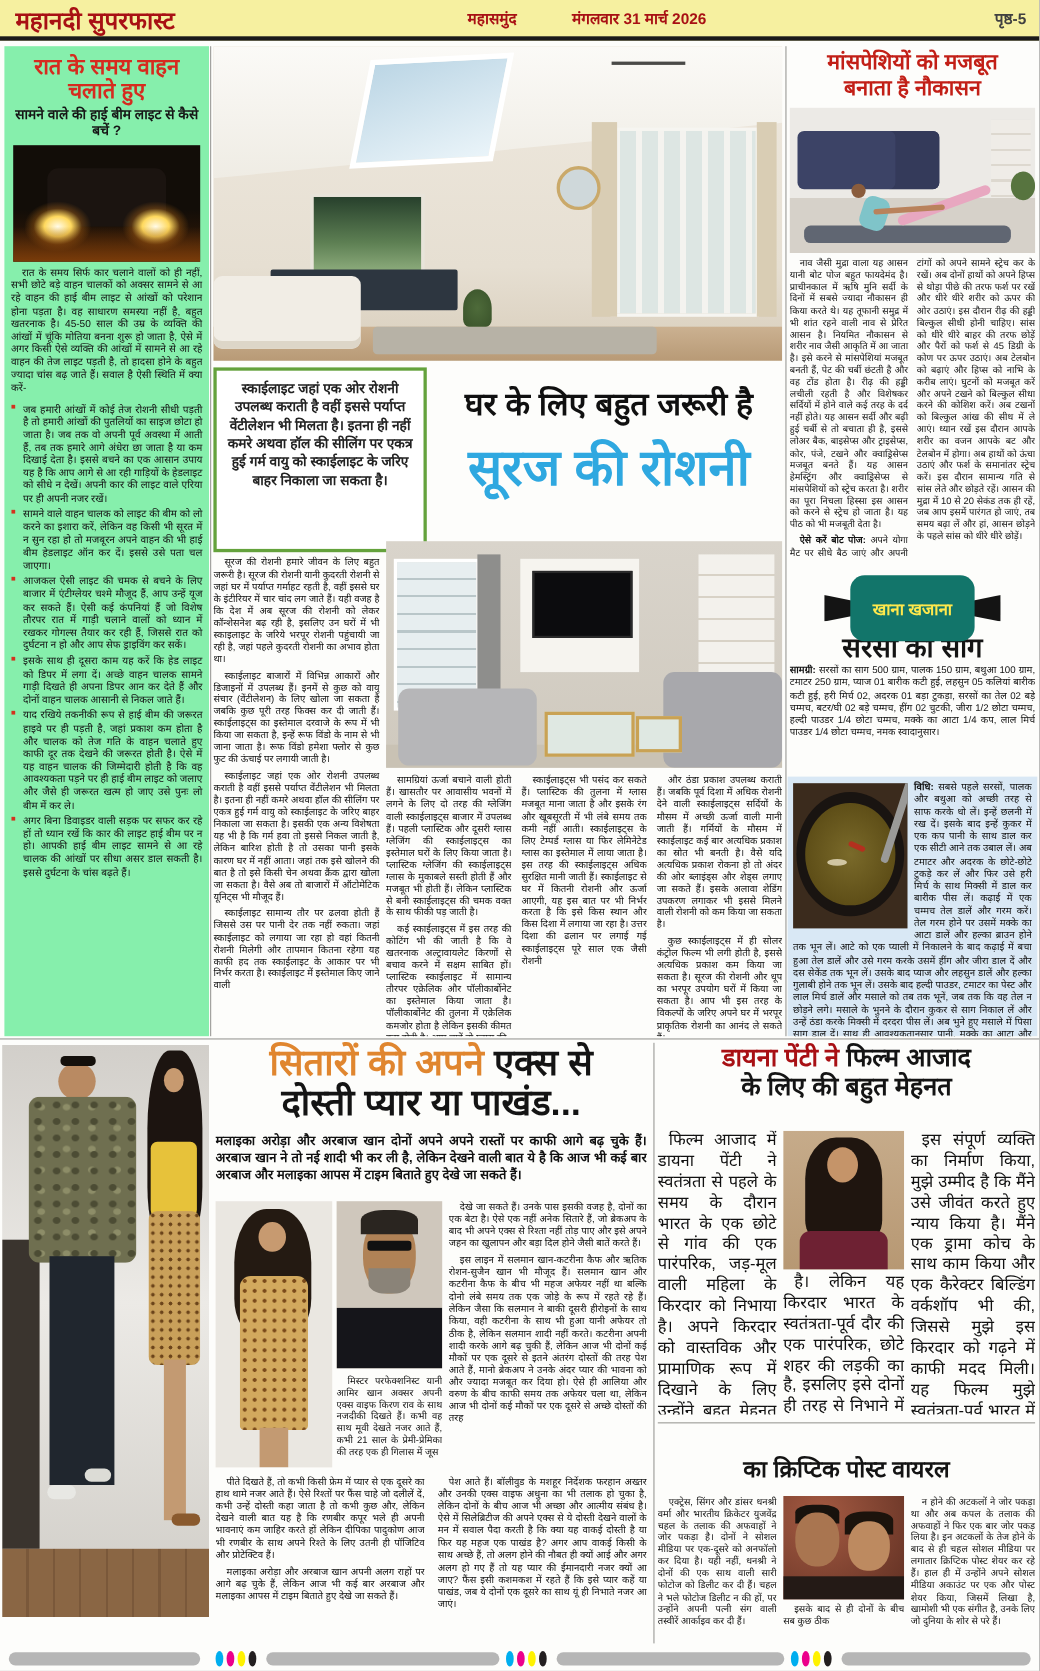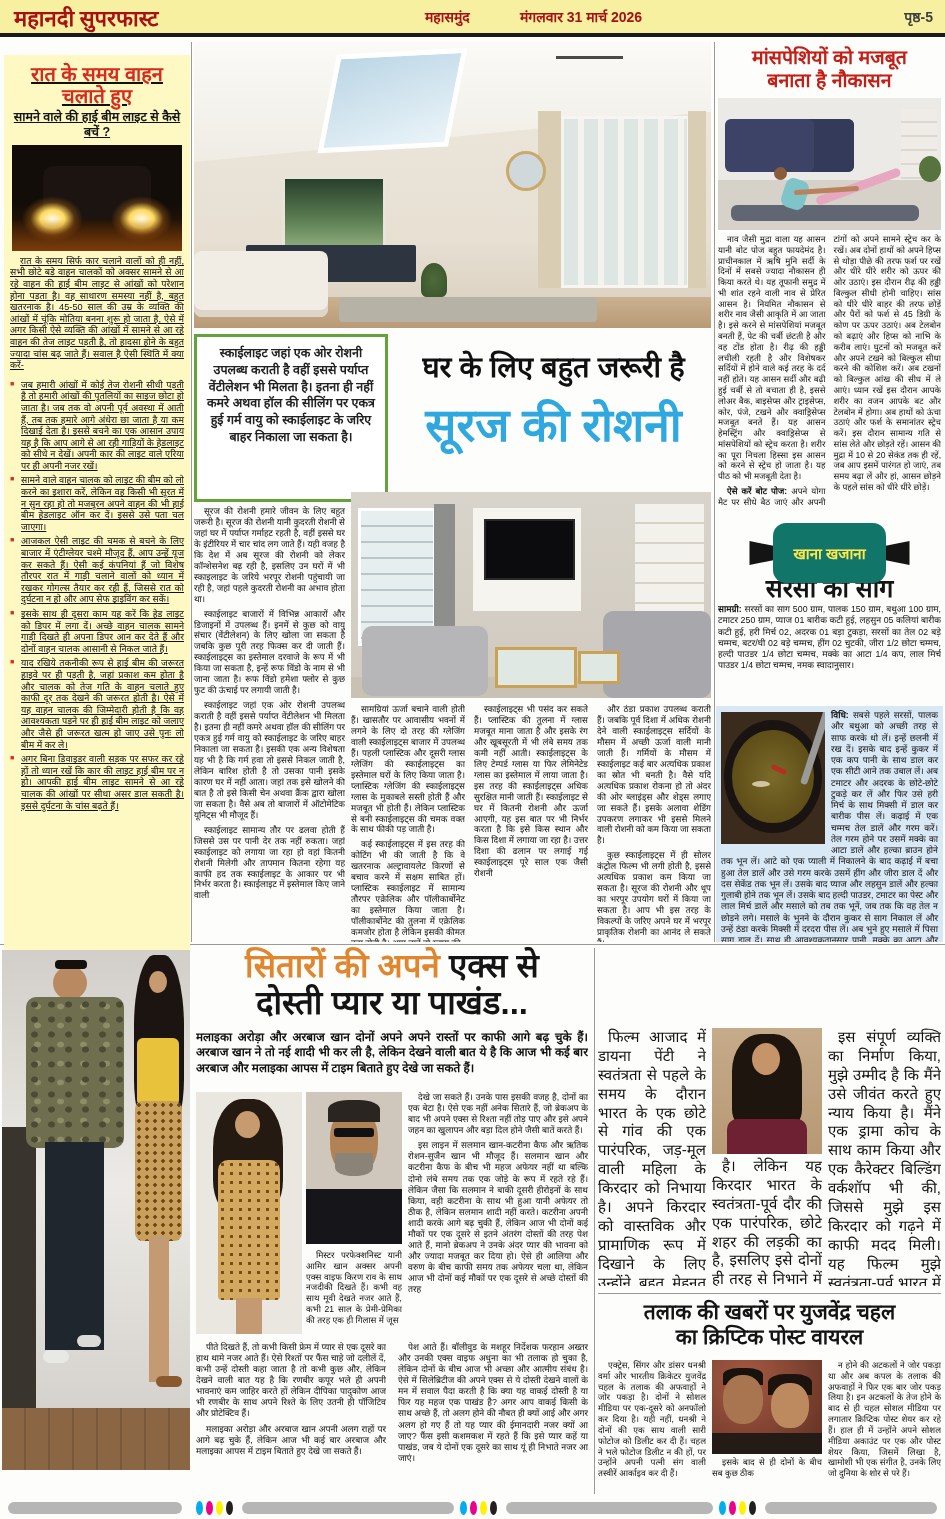--- a/index.html
+++ b/index.html
@@ -1,33 +1,33 @@
 <!DOCTYPE html>
 <html><head>
 <meta charset="utf-8">
 <style>
   html,body{margin:0;padding:0;background:#888;}
   #page{position:relative;width:945px;height:1519px;background:#fdfdfb;margin:0 auto;
         font-family:"Liberation Sans","DejaVu Sans",sans-serif;color:#111;overflow:hidden;}
   
   #masthead{position:absolute;left:0;top:0;width:945px;height:33px;background:#f6f0a0;
             border-bottom:4px solid #1a1a1a;display:flex;align-items:center;}
-  #masthead .paper{font-size:22px;font-weight:bold;color:#a81014;margin-left:14px;font-family:Liberation Serif, serif;}
+  #masthead .paper{font-size:22px;font-weight:bold;color:#a81014;margin-left:14px;}
   #masthead .city{font-size:14px;font-weight:bold;color:#a81014;position:absolute;left:425px;}
   #masthead .date{font-size:14px;font-weight:bold;color:#a81014;position:absolute;left:520px;}
   #masthead .page-no{font-size:14px;font-weight:bold;color:#404040;position:absolute;right:12px;}
   .jtext{font-size:9.2px;line-height:1.26;text-align:justify;overflow:hidden;}
   .jtext p{margin:0 0 4px 0;text-indent:10px;}
   .vrule{position:absolute;width:1px;background:#9a9a96;}
   .hrule{position:absolute;height:1px;background:#9a9a96;}
   .photo{position:relative;overflow:hidden;}
   .photo>div{position:absolute;}
   
-  #left-col{position:absolute;left:4px;top:55px;width:186px;height:900px;background:#fef9c3;
-            padding:6px;box-sizing:border-box;overflow:hidden;text-decoration:underline;}
+  #left-col{position:absolute;left:4px;top:42px;width:186px;height:900px;background:#86efac;
+            padding:6px;box-sizing:border-box;overflow:hidden;}
   #left-col h1{margin:2px 0 2px 0;font-size:20px;line-height:1.12;color:#d62b1f;text-align:center;font-weight:bold;}
   #left-col h2{margin:0 0 5px 0;font-size:12.5px;line-height:1.2;color:#161616;text-align:center;font-weight:bold;}
   .bullets{margin:4px 0 0 0;padding:0;list-style:none;}
   .bullets li{position:relative;padding-left:11px;margin-bottom:3px;font-size:9.2px;line-height:1.26;text-align:justify;}
   .bullets li::before{content:"■";position:absolute;left:0;top:0;color:#d4321e;font-size:7px;}
   .car-photo{width:170px;height:106px;margin:2px auto 5px auto;background:linear-gradient(#120d08 55%,#3a1c06);}
   .car-body{left:18%;top:20%;width:64%;height:50%;background:#1b1410;border-radius:10px 10px 4px 4px;}
   .beam{top:48%;width:36%;height:44%;border-radius:50%;
         background:radial-gradient(closest-side,#fffbe8,#ffd95e 40%,rgba(255,150,30,.25) 72%,transparent);}
   .beam.l{left:6%;} .beam.r{right:6%;}
@@ -346,37 +346,41 @@
     <p>मिस्टर परफेक्शनिस्ट यानी आमिर खान अक्सर अपनी एक्स वाइफ किरण राव के साथ नजदीकी दिखते हैं। कभी वह साथ मूवी देखते नजर आते हैं, कभी 21 साल के प्रेमी-प्रेमिका की तरह एक ही गिलास में जूस</p>
   </div>
   <div id="stars-colL" class="jtext">
     <p>पीते दिखते हैं, तो कभी किसी फ्रेम में प्यार से एक दूसरे का हाथ थामे नजर आते हैं। ऐसे रिश्तों पर फैंस चाहे जो दलीलें दें, कभी उन्हें दोस्ती कहा जाता है तो कभी कुछ और, लेकिन देखने वाली बात यह है कि रणबीर कपूर भले ही अपनी भावनाएं कम जाहिर करते हों लेकिन दीपिका पादुकोण आज भी रणबीर के साथ अपने रिश्ते के लिए उतनी ही पॉजिटिव और प्रोटेक्टिव हैं।</p>
     <p>मलाइका अरोड़ा और अरबाज खान अपनी अलग राहों पर आगे बढ़ चुके हैं, लेकिन आज भी कई बार अरबाज और मलाइका आपस में टाइम बिताते हुए देखे जा सकते हैं।</p>
   </div>
   <div id="stars-colR" class="jtext">
     <p>पेश आते हैं। बॉलीवुड के मशहूर निर्देशक फरहान अख्तर और उनकी एक्स वाइफ अधुना का भी तलाक हो चुका है, लेकिन दोनों के बीच आज भी अच्छा और आत्मीय संबंध है। ऐसे में सिलेब्रिटीज की अपने एक्स से ये दोस्ती देखने वालों के मन में सवाल पैदा करती है कि क्या यह वाकई दोस्ती है या फिर यह महज एक पाखंड है? अगर आप वाकई किसी के साथ अच्छे हैं, तो अलग होने की नौबत ही क्यों आई और अगर अलग हो गए हैं तो यह प्यार की ईमानदारी नजर क्यों आ जाए? फैंस इसी कशमकश में रहते हैं कि इसे प्यार कहें या पाखंड, जब ये दोनों एक दूसरे का साथ यूं ही निभाते नजर आ जाएं।</p>
   </div>
 
+  <div id="diana-head">
+    <span class="red">डायना पेंटी ने</span><span> फिल्म आजाद</span><br>
+    <span>के लिए की बहुत मेहनत</span>
+  </div>
   <div id="diana-c1" class="d-col jtext">
     <p>फिल्म आजाद में डायना पेंटी ने स्वतंत्रता से पहले के समय के दौरान भारत के एक छोटे से गांव की एक पारंपरिक, जड़-मूल वाली महिला के किरदार को निभाया है। अपने किरदार को वास्तविक और प्रामाणिक रूप में दिखाने के लिए उन्होंने बहुत मेहनत की है। इस फिल्म में वह पहली बार अजय देवगन और निर्देशक अभिषेक कपूर के साथ काम कर रही हैं। फिल्म आजाद के ट्रेलर लॉन्च के दौरान जब डायना से पूछा गया कि इस किरदार के लिए कैसे तैयारी की, तो उन्होंने कहा, यह एक ऐसा किरदार है, जिसे मैंने पहले कभी नहीं निभाया</p>
   </div>
   <div id="diana-c2" class="d-col jtext">
     <div id="ph-diana" class="photo">
       <div class="di-hair"></div>
       <div class="di-face"></div>
       <div class="di-outfit"></div>
     </div>
     <p>है। लेकिन यह किरदार भारत के स्वतंत्रता-पूर्व दौर की एक पारंपरिक, छोटे शहर की लड़की का है, इसलिए इसे दोनों ही तरह से निभाने में मुझे वाकई बहुत मेहनत करनी पड़ी। इस किरदार को निभाने के लिए बहुत तैयारी करनी पड़ी। मैंने सबसे पहले अपने लुक, बोली और हाव-भाव पर काम किया, फिर मैंने निर्देशक के साथ किरदार के विभिन्न पहलुओं पर चर्चा की। अभिनेत्री ने मेरे साथ अपने विचार साझा किए और इस तरह हमने</p>
   </div>
   <div id="diana-c3" class="d-col jtext">
     <p>इस संपूर्ण व्यक्ति का निर्माण किया, मुझे उम्मीद है कि मैंने उसे जीवंत करते हुए न्याय किया है। मैंने एक ड्रामा कोच के साथ काम किया और एक कैरेक्टर बिल्डिंग वर्कशॉप भी की, जिससे मुझे इस किरदार को गढ़ने में काफी मदद मिली। यह फिल्म मुझे स्वतंत्रता-पूर्व भारत में ले जाती है, इसलिए मैं इसे लेकर बहुत एक्साइटेड भी हूं। अभिषेक कपूर ने डायना की इस बारे में काफी तारीफ की और कहा कि उन्होंने अपने किरदार के लिए खुद को पूरी तरह झोंक दिया और वास्तव में अच्छी तरह से काम किया।</p>
   </div>
 
   <div id="chahal-head">
-    <span>तलाक की खबरों पर युजवेंद्र चहल</span><br>
+    <br>
     <span>का क्रिप्टिक पोस्ट वायरल</span>
   </div>
   <div id="chahal-c1" class="c-col jtext">
     <p>एक्ट्रेस, सिंगर और डांसर धनश्री वर्मा और भारतीय क्रिकेटर युजवेंद्र चहल के तलाक की अफवाहों ने जोर पकड़ा है। दोनों ने सोशल मीडिया पर एक-दूसरे को अनफॉलो कर दिया है। यही नहीं, धनश्री ने दोनों की एक साथ वाली सारी फोटोज को डिलीट कर दी हैं। चहल ने भले फोटोज डिलीट न की हों, पर उन्होंने अपनी पत्नी संग वाली तस्वीरें आर्काइव कर दी हैं।</p>
   </div>
   <div id="chahal-c3" class="c-col jtext">
     <p>न होने की अटकलों ने जोर पकड़ा था और अब कपल के तलाक की अफवाहों ने फिर एक बार जोर पकड़ लिया है। इन अटकलों के तेज होने के बाद से ही चहल सोशल मीडिया पर लगातार क्रिप्टिक पोस्ट शेयर कर रहे हैं। हाल ही में उन्होंने अपने सोशल मीडिया अकाउंट पर एक और पोस्ट शेयर किया, जिसमें लिखा है, खामोशी भी एक संगीत है, उनके लिए जो दुनिया के शोर से परे हैं।</p>
   </div>
   <div id="chahal-c2" class="c-col jtext">
     <div id="ph-chahal" class="photo">

